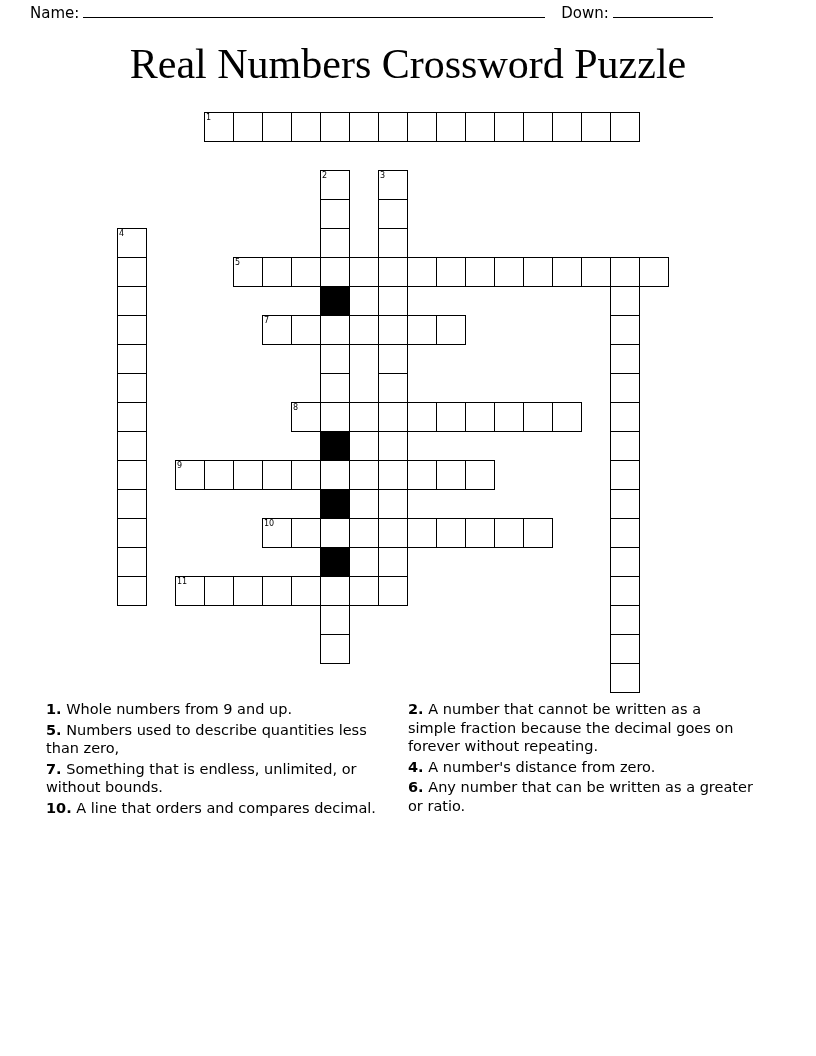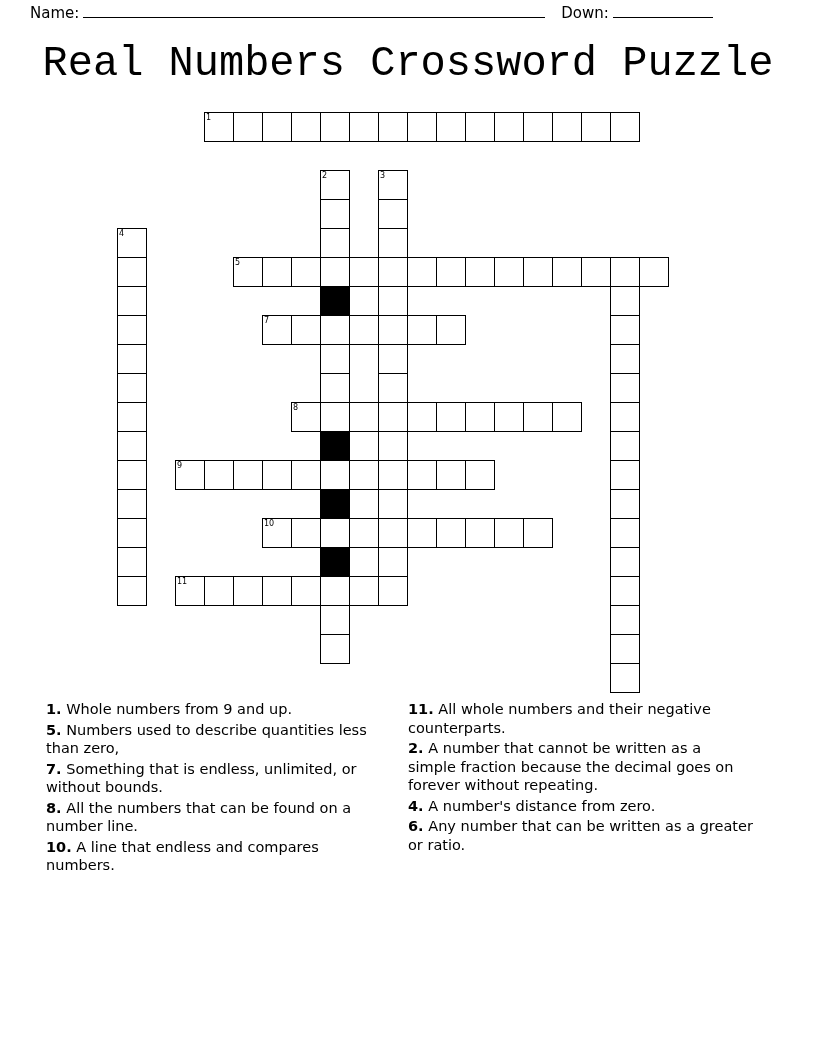--- a/index.html
+++ b/index.html
@@ -41,21 +41,21 @@
   
   .puzzle-title {
     position: absolute;
     top: 40px;
     left: 0;
     width: 816px;
     text-align: center;
     font-size: 42px;
     font-weight: normal;
     letter-spacing: 0px;
-    font-family: Liberation Mono, monospace;
+    font-family: Liberation Serif, serif;
   }
 
   
   #grid-area {
     position: absolute;
     top: 108px;
     left: 0px;
     width: 816px;
     height: 590px;
   }
@@ -263,27 +263,23 @@
     <div class="cell" style="left: 610px; top: 526px;"></div>
     <div class="cell" style="left: 610px; top: 555px;"></div>
   </div>
 
 <div id="clues">
   <div class="clue-col left">
     <div id="across-list">
         <p class="clue"><b>1.</b><span> Whole numbers from 9 and up.</span></p>
         <p class="clue"><b>5.</b><span> Numbers used to describe quantities less than zero,</span></p>
         <p class="clue"><b>7.</b><span> Something that is endless, unlimited, or without bounds.</span></p>
-        <p class="clue"><b>8.</b><span> All the numbers that can be found on a number line.</span></p>
-        <p class="clue"><b>10.</b><span> A line that endless and compares numbers.</span></p>
+        <p class="clue"><b>10.</b><span> A line that orders and compares decimal.</span></p>
       </div>
   </div>
   <div class="clue-col right">
-    <div id="across-overflow">
-        <p class="clue"><b>11.</b><span> All whole numbers and their negative counterparts.</span></p>
-      </div>
     <div id="down-list">
         <p class="clue"><b>2.</b><span> A number that cannot be written as a simple fraction because the decimal goes on forever without repeating.</span></p>
         <p class="clue"><b>4.</b><span> A number's distance from zero.</span></p>
         <p class="clue"><b>6.</b><span> Any number that can be written as a greater or ratio.</span></p>
       </div>
   </div>
 </div>
 
 </body></html>

